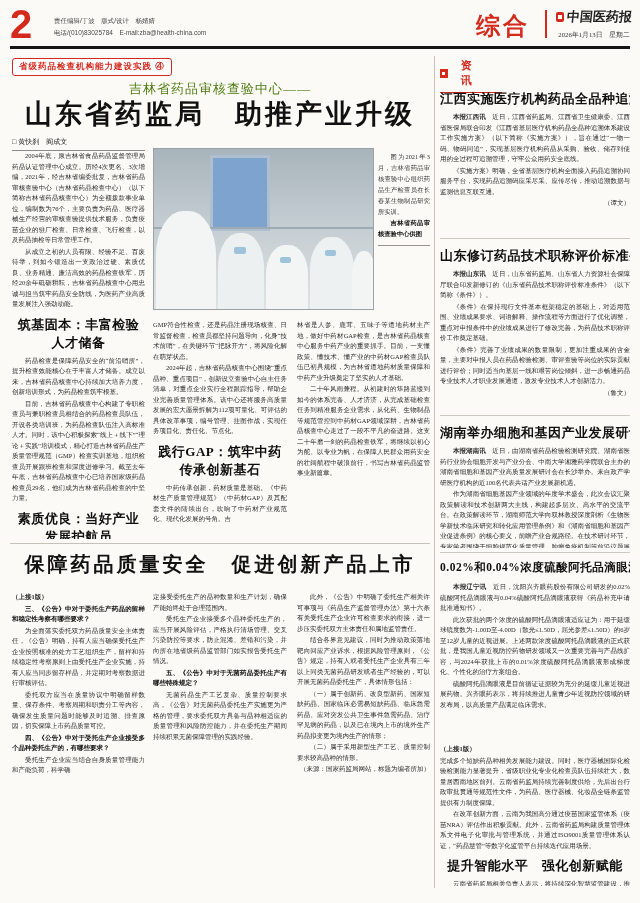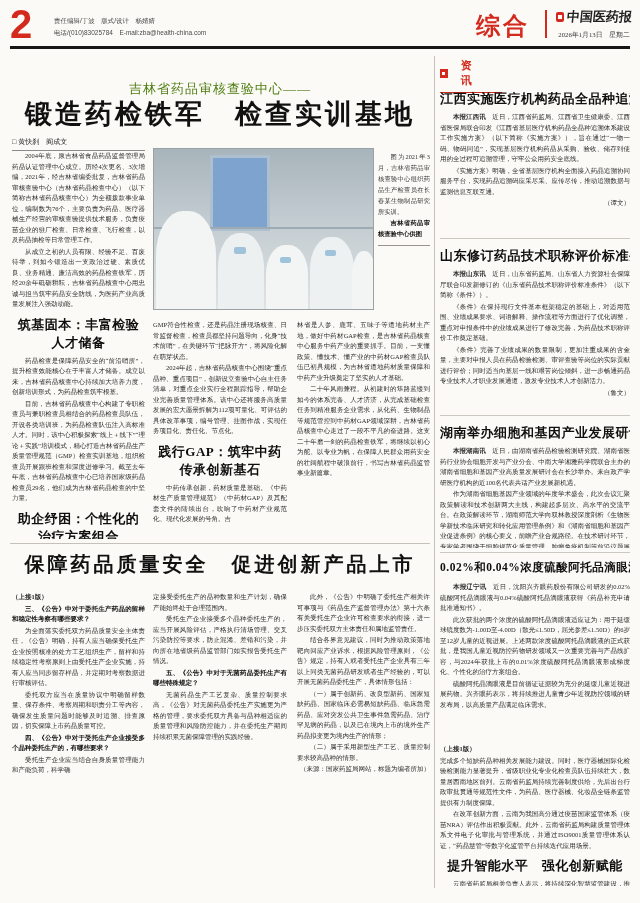--- a/index.html
+++ b/index.html
@@ -84,31 +84,32 @@
     <div class="masthead-row">
       <div class="masthead-logo">
           <div class="masthead-logo-inner"></div>
         </div>
       <div class="masthead-title">中国医药报</div>
     </div>
     <div class="dateline">2026年1月13日　星期二</div>
   </div>
   <div class="abs toprule"></div>
 
+  <div class="abs tagbox">省级药品检查机构能力建设实践 ④</div>
   <div class="abs kicker">吉林省药品审核查验中心——</div>
-  <div class="abs mainhead">锻造药检铁军　检查实训基地</div>
+  <div class="abs mainhead">山东省药监局　助推产业升级</div>
   <div class="abs byline">□ 黄快刹　阎成文</div>
 
   <div class="abs col" style="left:12px;top:151px;width:133px;height:388px;">
       <p class="para">2004年底，原吉林省食品药品监督管理局药品认证管理中心成立。历经4次更名、3次增编，2021年，经吉林省编委批复，吉林省药品审核查验中心（吉林省药品检查中心）（以下简称吉林省药品核查中心）为全额拨款事业单位，编制数为76个，主要负责为药品、医疗器械生产经营的审核查验提供技术服务，负责疫苗企业的驻厂检查、日常检查、飞行检查，以及药品抽检等日常管理工作。</p>
       <p class="para">从成立之初的人员有限、经验不足、百废待举，到如今锻造出一支政治过硬、素质优良、业务精通、廉洁高效的药品检查铁军，历经20余年砥砺耕耘，吉林省药品核查中心用忠诚与担当筑牢药品安全防线，为医药产业高质量发展注入强劲动能。</p>
       <h4 class="subhead">筑基固本：丰富检验人才储备</h4>
       <p class="para">药品检查是保障药品安全的“前沿哨所”，提升检查效能核心在于丰富人才储备。成立以来，吉林省药品核查中心持续加大培养力度，创新培训形式，为药品检查筑牢根基。</p>
       <p class="para">目前，吉林省药品核查中心构建了专职检查员与兼职检查员相结合的药品检查员队伍，开设各类培训班，为药品检查队伍注入高标准人才。同时，该中心积极探索“线上＋线下”“理论＋实践”培训模式，精心打造吉林省药品生产质量管理规范（GMP）检查实训基地，组织检查员开展跟班检查和深度进修学习。截至去年年底，吉林省药品核查中心已培养国家级药品检查员29名，他们成为吉林省药品检查的中坚力量。</p>
-      <h4 class="subhead">助企纾困：个性化的治疗方案组合</h4>
+      <h4 class="subhead">素质优良：当好产业发展护航员</h4>
       <p class="para">吉林省药品核查中心在守住药品安全底线的同时，积极追求助推医药产业发展高线。</p>
       <p class="para">面对企业的“急难愁盼”，吉林省药品核查中心摒弃“一刀切”，提供靶向服务，无论是新产品注册核查、</p>
     </div>
 
   <div class="abs photo">
     <div class="door"></div>
     <div class="wallline"></div>
     <div class="person" style="left:2px;width:60px;height:98px;"></div>
     <div class="person" style="left:64px;width:46px;height:76px;background:#edf0f1;">
       <div class="mask" style="left:16px;top:14px;width:12px;height:7px;"></div>

